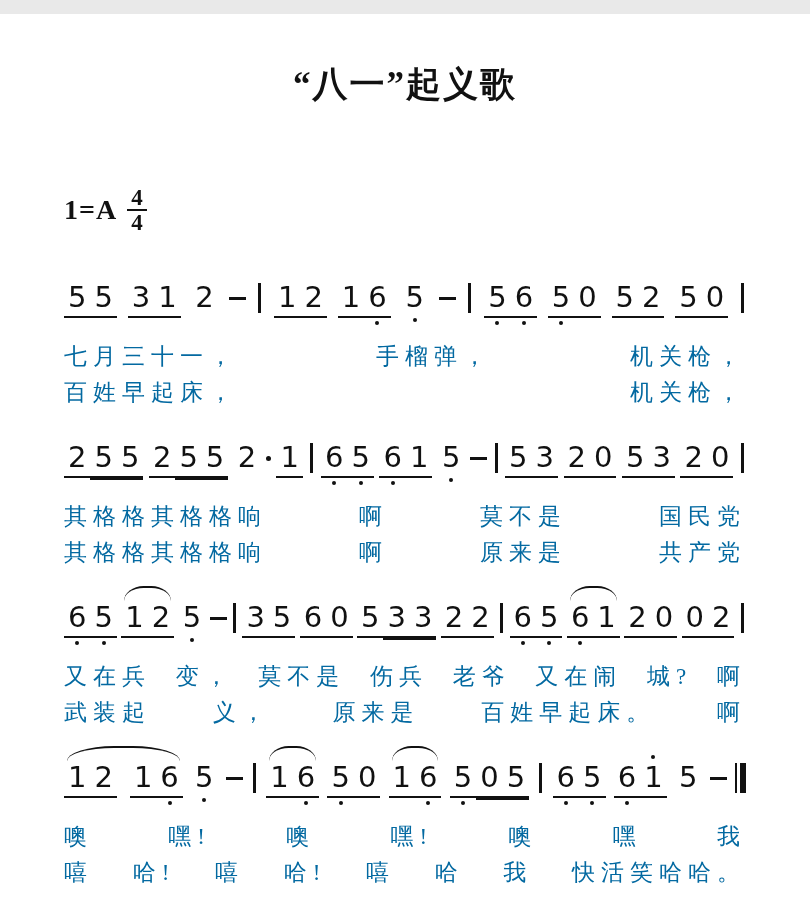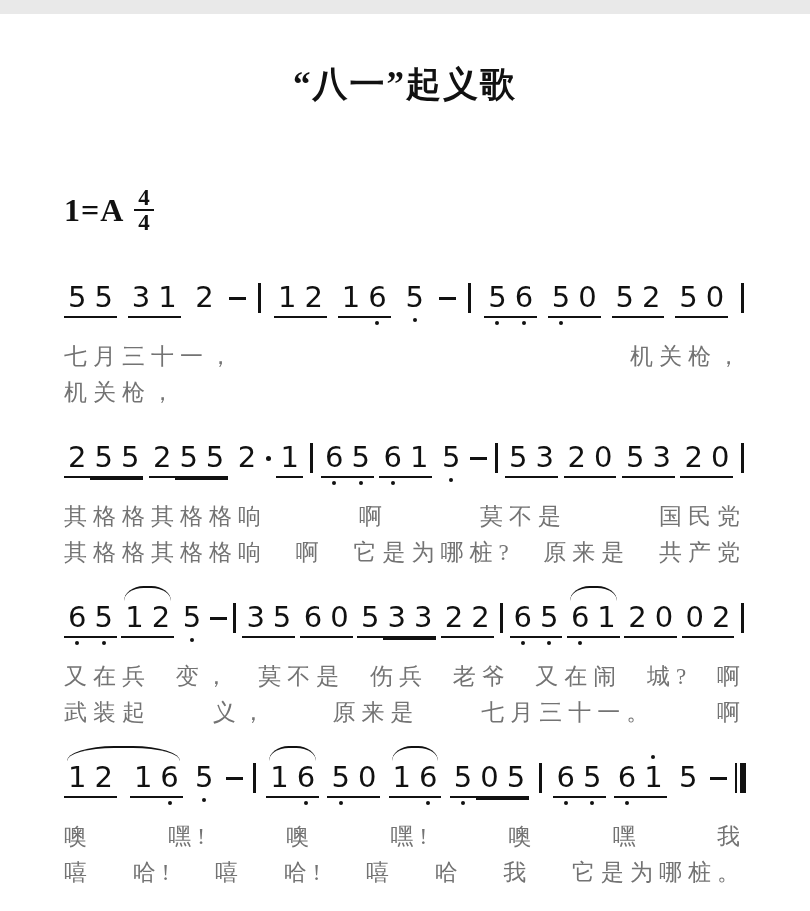--- a/index.html
+++ b/index.html
@@ -8,21 +8,21 @@
     background:#ffffff;color:#111;overflow:hidden;
     font-family:"Liberation Serif","DejaVu Serif",serif;
   }
   .inner{padding:0 64px;}
   .title{
     text-align:center;font-size:35px;font-weight:700;
     letter-spacing:2px;padding-top:50px;line-height:1.2;
   }
   
   .keysig{display:flex;align-items:center;margin-top:78px;height:52px;}
-  .keysig .prefix{font-size:32px;font-weight:700;letter-spacing:1px;}
+  .keysig .prefix{font-size:28px;font-weight:700;letter-spacing:1px;}
   .meter{display:inline-flex;flex-direction:column;align-items:center;margin-left:10px;}
   .meter .mt,.meter .mb{font-size:23px;font-weight:700;line-height:23px;padding:0 4px;}
   .meter .mt{border-bottom:2px solid #111;}
   
   .score{margin-top:46px;}
   .system{margin-bottom:34px;}
   .music-row{
     display:flex;justify-content:space-between;align-items:flex-end;
     height:36px;margin-bottom:24px;
     font-family:"DejaVu Sans","Liberation Sans",sans-serif;
@@ -48,21 +48,21 @@
   .bar{width:3px;height:30px;background:#111;margin:0 2px 5px;}
   .dbar{display:flex;margin:0 0 5px;}
   .dbar i{display:block;height:30px;background:#111;}
   .dbar .thin{width:2px;margin-right:3px;}
   .dbar .thick{width:6px;}
   .dash{width:17px;height:3px;background:#111;margin-bottom:18px;}
   .adot{width:5px;height:5px;border-radius:50%;background:#111;margin-bottom:17px;}
   
   .lyric-row{
     display:flex;justify-content:space-between;align-items:baseline;
-    font-size:23px;line-height:30px;margin-bottom:6px;color:#737373;
+    font-size:23px;line-height:30px;margin-bottom:6px;color:#0369a1;
   }
   .phrase{letter-spacing:6px;white-space:nowrap;}
   .phrase sup{font-size:14px;letter-spacing:0;line-height:0;}
 </style>
 </head>
 <body>
 
 <div class="page">
   <div class="inner">
     <div class="title">“八一”起义歌</div>
@@ -156,23 +156,25 @@
                 <span class="num">5</span>
               </span>
               <span class="note u1">
                 <span class="num">0</span>
               </span>
             </span>
             <span class="bar"></span>
           </div>
           <div class="lyric-row">
             <span class="phrase">七月三十一，</span>
+            <span class="phrase">手榴弹，</span>
             <span class="phrase">机关枪，</span>
           </div>
           <div class="lyric-row">
+            <span class="phrase">百姓早起床，</span>
             <span class="phrase">机关枪，</span>
           </div>
         </div>
         <div class="system">
           <div class="music-row">
             <span class="grp">
               <span class="note u1">
                 <span class="num">2</span>
               </span>
               <span class="note u2">
@@ -272,21 +274,20 @@
           </div>
           <div class="lyric-row">
             <span class="phrase">其格格其格格响</span>
             <span class="phrase">啊</span>
             <span class="phrase">莫不是</span>
             <span class="phrase">国民党</span>
           </div>
           <div class="lyric-row">
             <span class="phrase">其格格其格格响</span>
             <span class="phrase">啊</span>
-            <span class="phrase">它是为哪桩?</span>
             <span class="phrase">原来是</span>
             <span class="phrase">共产党</span>
           </div>
         </div>
         <div class="system">
           <div class="music-row">
             <span class="grp">
               <span class="note u1">
                 <span class="num">6</span>
                 <i class="dotb" style="bottom: -9px;"></i>
@@ -396,21 +397,21 @@
             <span class="phrase">伤兵</span>
             <span class="phrase">老爷</span>
             <span class="phrase">又在闹</span>
             <span class="phrase">城?</span>
             <span class="phrase">啊</span>
           </div>
           <div class="lyric-row">
             <span class="phrase">武装起</span>
             <span class="phrase">义，</span>
             <span class="phrase">原来是</span>
-            <span class="phrase">七月三十一。</span>
+            <span class="phrase">百姓早起床。</span>
             <span class="phrase">啊</span>
           </div>
         </div>
         <div class="system">
           <div class="music-row">
             <span class="grp">
               <i class="slur"></i>
               <span class="note u1">
                 <span class="num">1</span>
               </span>
@@ -518,18 +519,18 @@
             <span class="phrase">我</span>
           </div>
           <div class="lyric-row">
             <span class="phrase">嘻</span>
             <span class="phrase">哈!</span>
             <span class="phrase">嘻</span>
             <span class="phrase">哈!</span>
             <span class="phrase">嘻</span>
             <span class="phrase">哈</span>
             <span class="phrase">我</span>
-            <span class="phrase">它是为哪桩。</span>
+            <span class="phrase">快活笑哈哈。</span>
           </div>
         </div>
       </div>
   </div>
 </div>
 
 </body></html>

